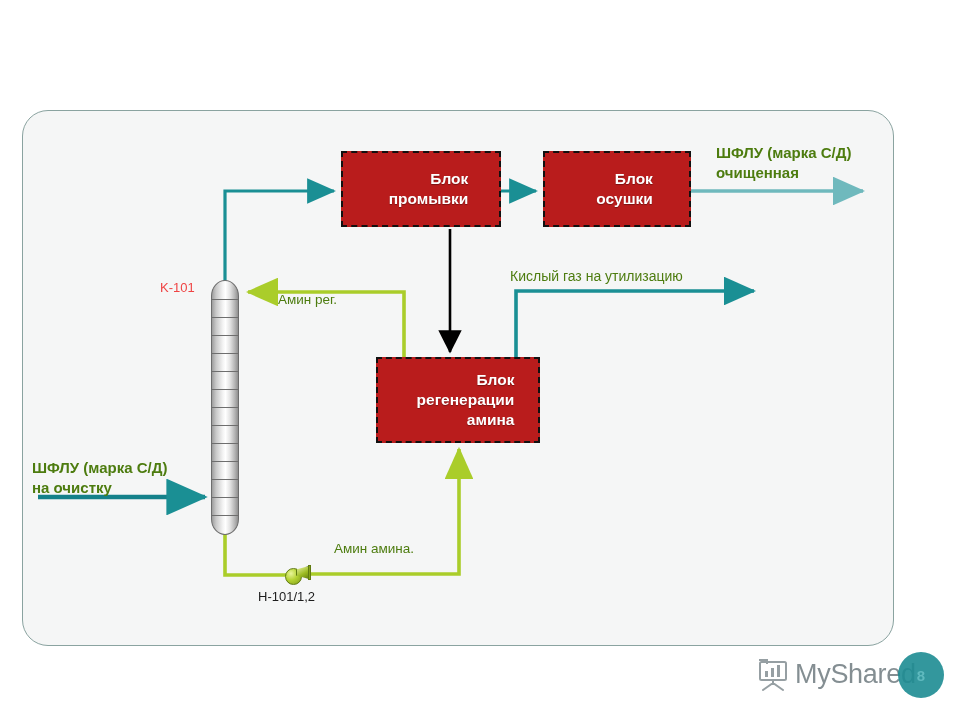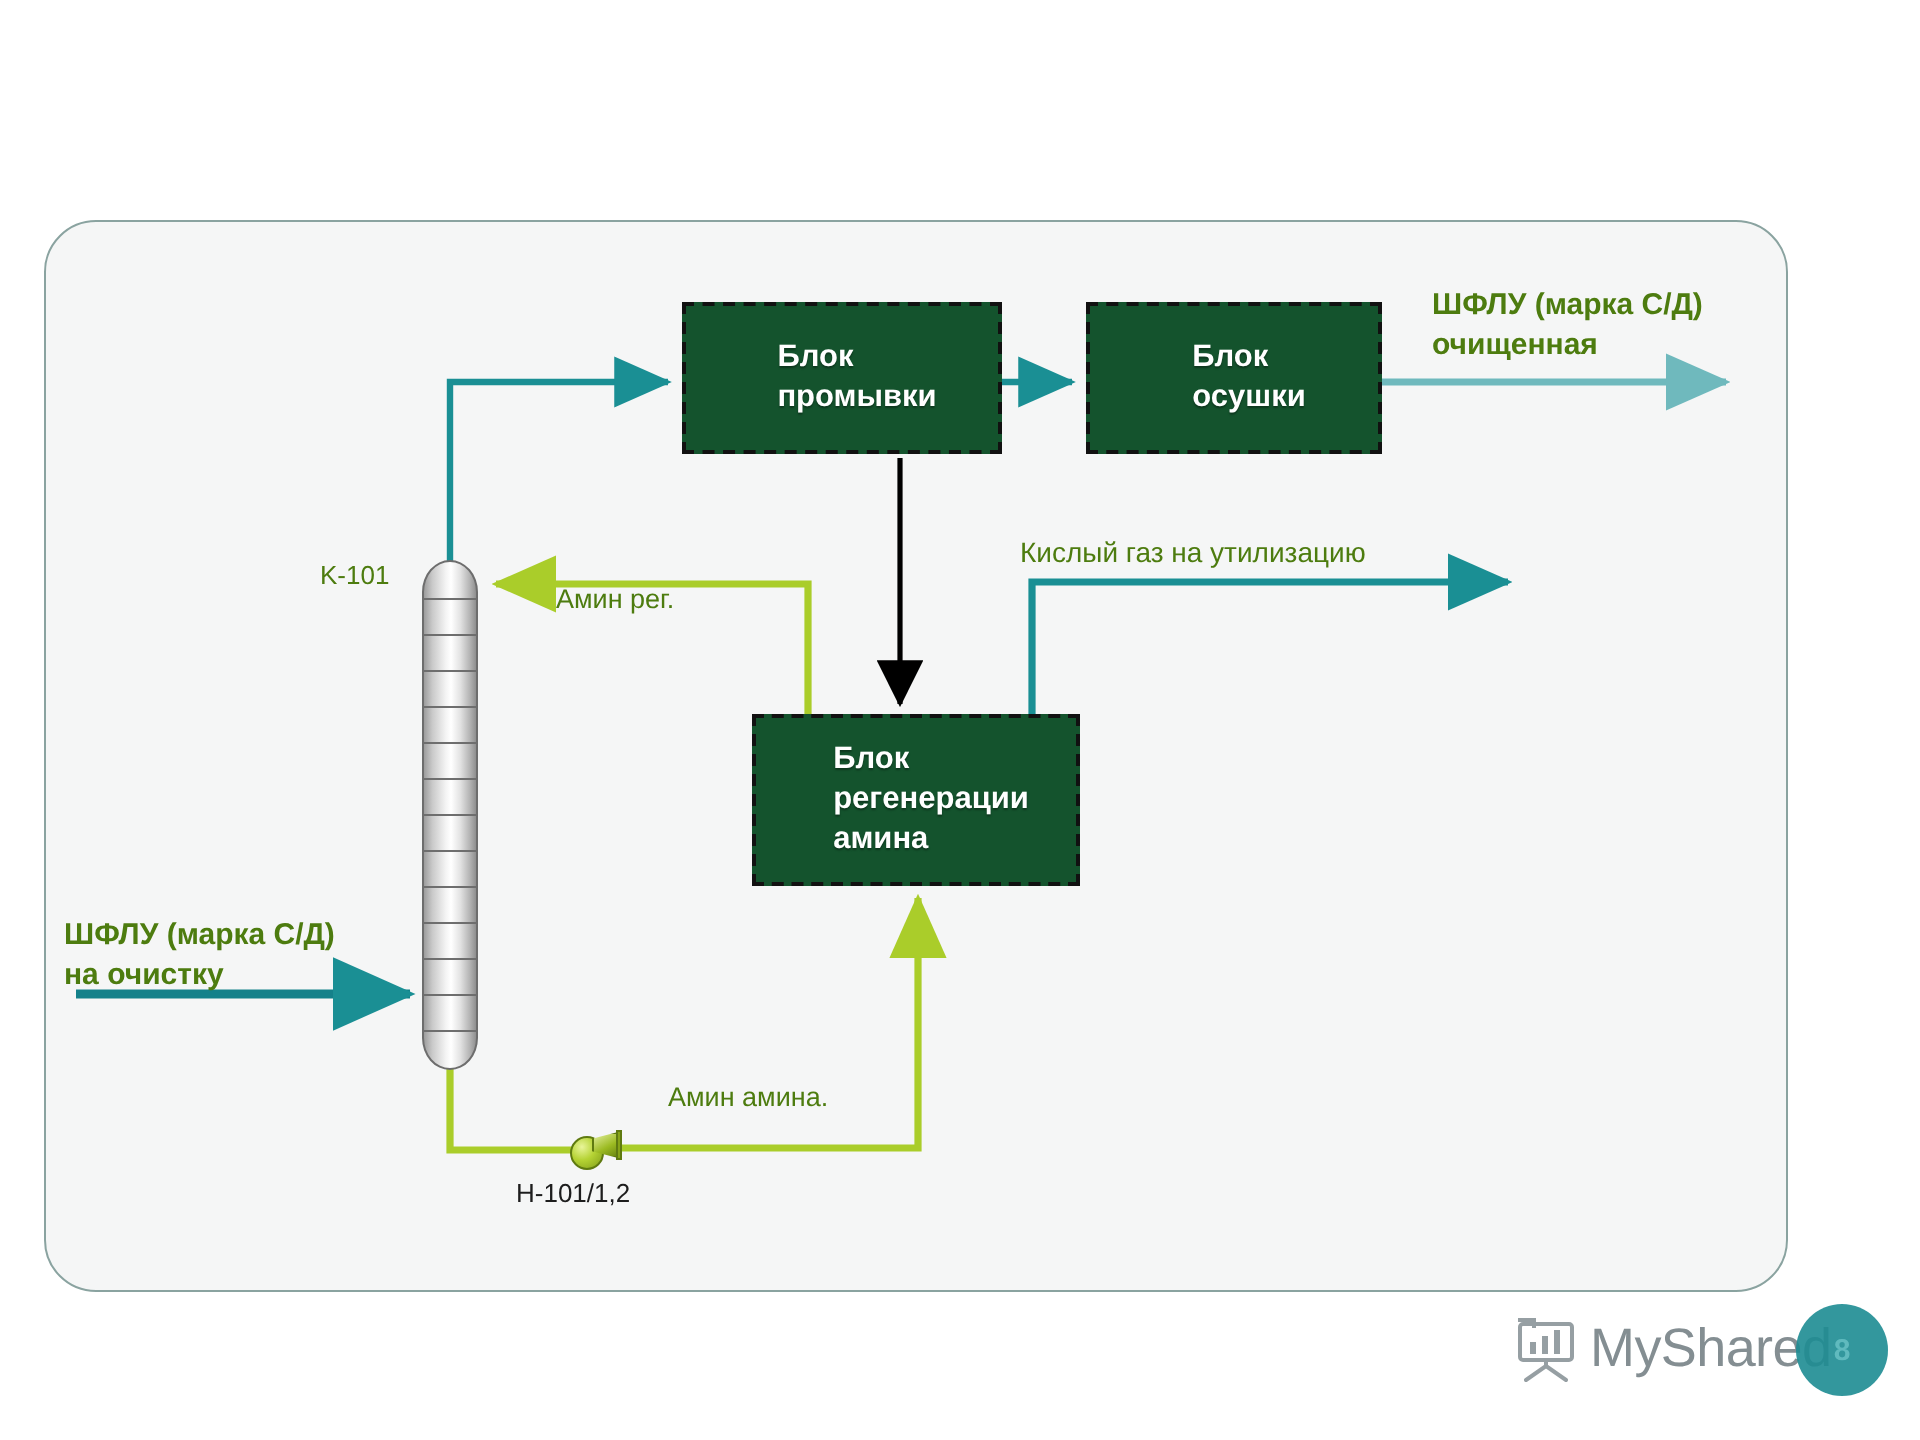--- a/index.html
+++ b/index.html
@@ -37,28 +37,28 @@
     width:872px;height:536px;
     background:#f5f6f6;
     border:1.6px solid #8aa3a0;
     border-radius:26px;
     box-sizing:border-box;
   }
 
   
   .pblock{
     position:absolute;
-    background:#14532d;
+    background:#b91c1c;
     border:2.5px dashed #111111;
     box-sizing:border-box;
     color:#ffffff;
     font-weight:bold;
     font-size:15.5px;
     line-height:1.28;
-    text-align:left;
+    text-align:right;
     display:flex;align-items:center;justify-content:center;
     text-shadow:0 1px 1px rgba(0,0,0,.35);
     white-space:pre-line;
     padding-left:15px;
   }
   #block-wash{left:341px;top:151px;width:160px;height:76px;}
   #block-dry{left:543px;top:151px;width:148px;height:76px;}
   #block-regen{left:376px;top:357px;width:164px;height:86px;}
 
   
@@ -66,21 +66,21 @@
     position:absolute;left:211px;top:280px;width:28px;height:255px;
     background:linear-gradient(to right,#9d9d9d 0%,#c9c9c9 16%,#f4f4f4 42%,#ffffff 52%,#e2e2e2 70%,#b4b4b4 88%,#8f8f8f 100%);
     border:1.2px solid #6d6d6d;
     border-radius:14px/16px;
     box-sizing:border-box;
     overflow:hidden;
   }
   .tray{position:absolute;left:0;width:100%;height:0;border-top:1.1px solid #6e6e6e;}
   .col-label{
     position:absolute;left:160px;top:280px;
-    font-size:13px;color:#4d7c0f;
+    font-size:13px;color:#ef4444;
   }
 
   
   .pump{position:absolute;left:285px;top:565px;width:28px;height:22px;}
   .pump-body{
     position:absolute;left:0;top:3px;width:17px;height:17px;
     border-radius:50%;
     background:radial-gradient(circle at 33% 30%,#e9f59a 0%,#b5d334 45%,#7f9c18 100%);
     border:1.1px solid #5f7a10;
     box-sizing:border-box;

